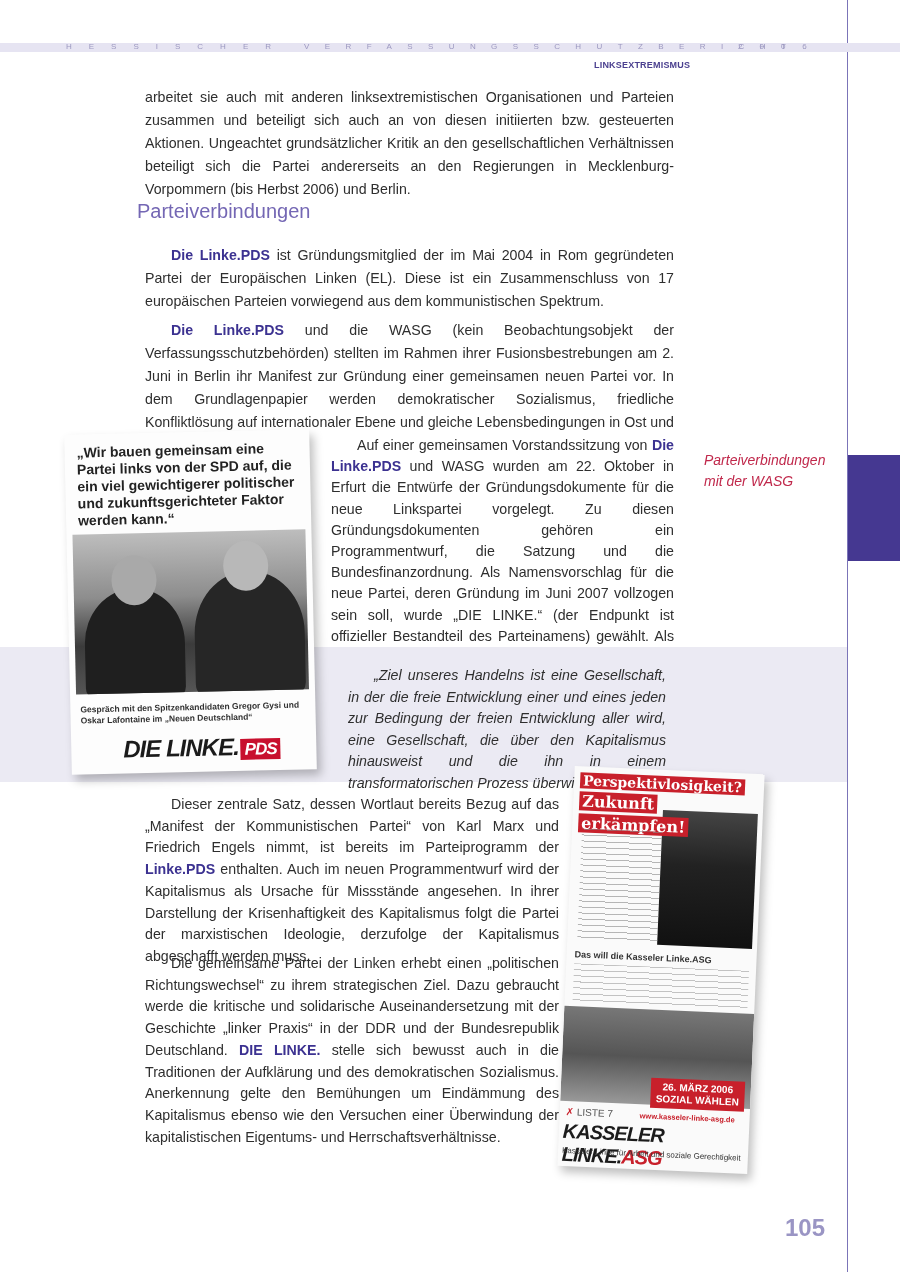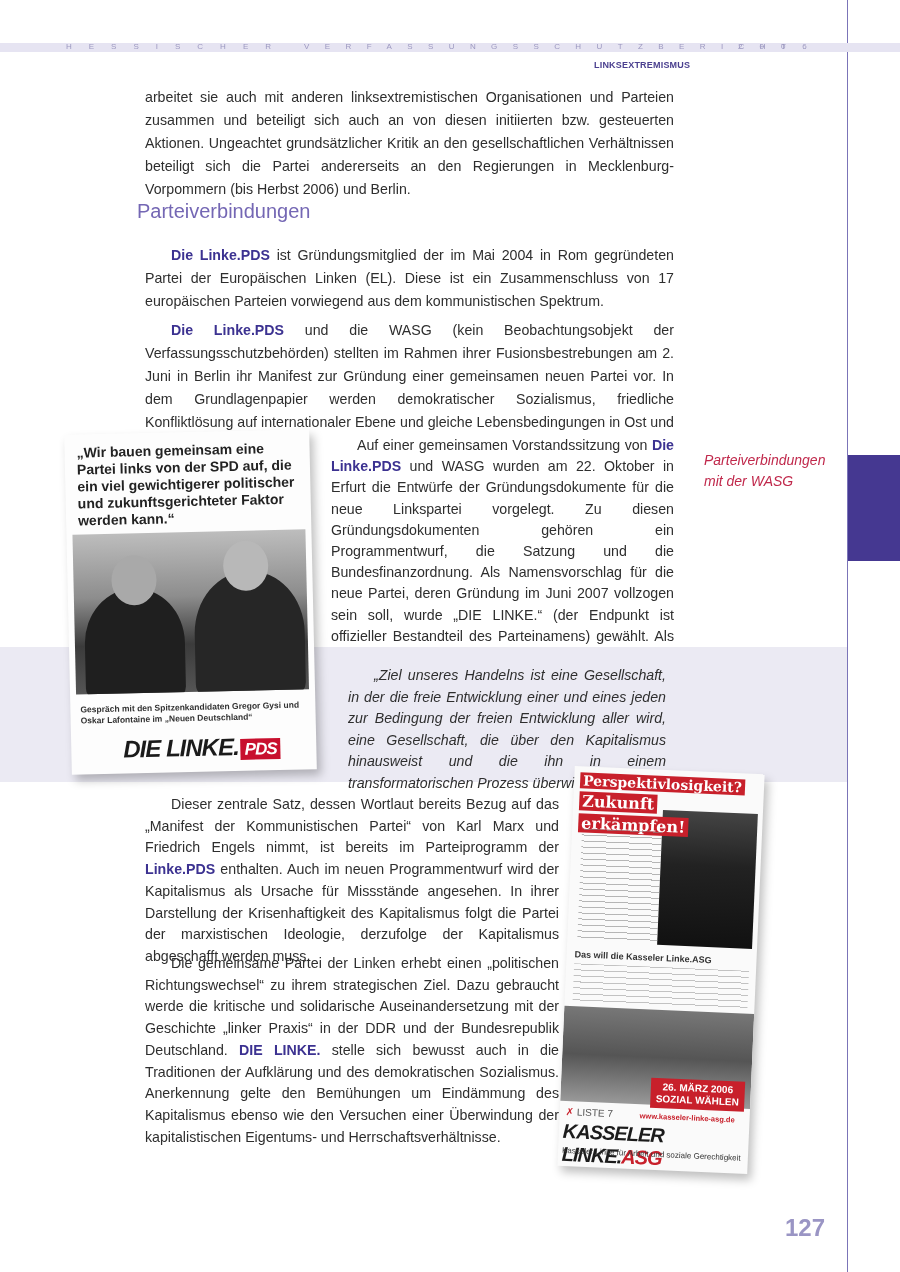--- a/index.html
+++ b/index.html
@@ -176,13 +176,13 @@
     <div>SOZIAL WÄHLEN</div>
   </div>
   <div class="c2-liste"><span style="color:#c8202b;">✗</span> <span>LISTE 7</span></div>
   <div class="c2-url">www.kasseler-linke-asg.de</div>
   <div class="c2-logo">
     <span>KASSELER LINKE.</span><span class="asg">ASG</span>
   </div>
   <div class="c2-tag">Kasseler Linke für Arbeit und soziale Gerechtigkeit</div>
 </div>
 
-<div class="page-number">127</div>
+<div class="page-number">105</div>
 
 </body></html>

